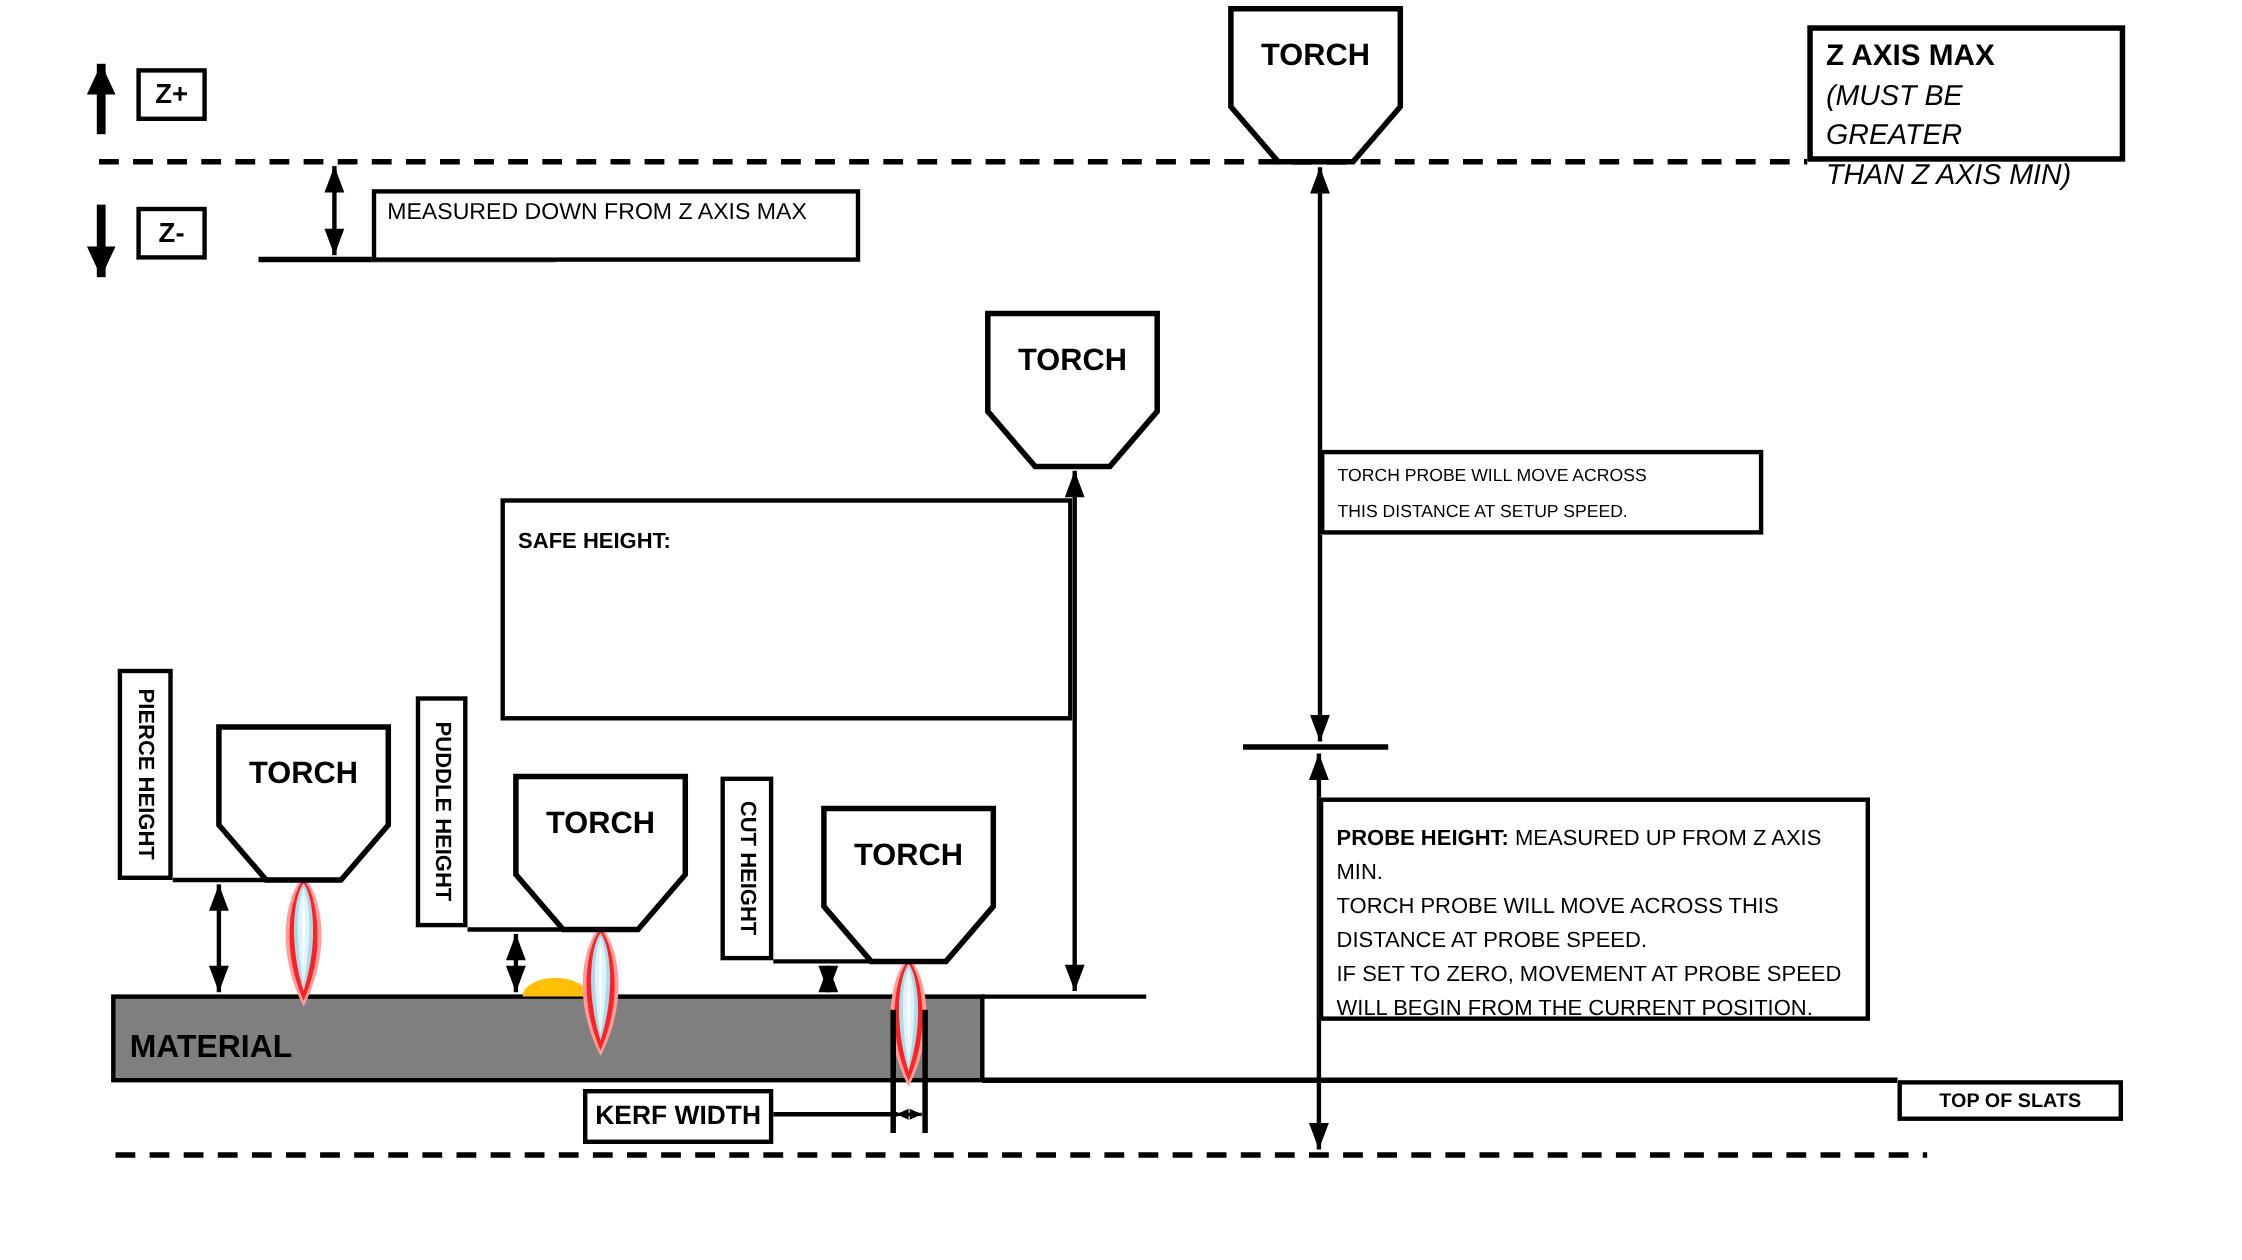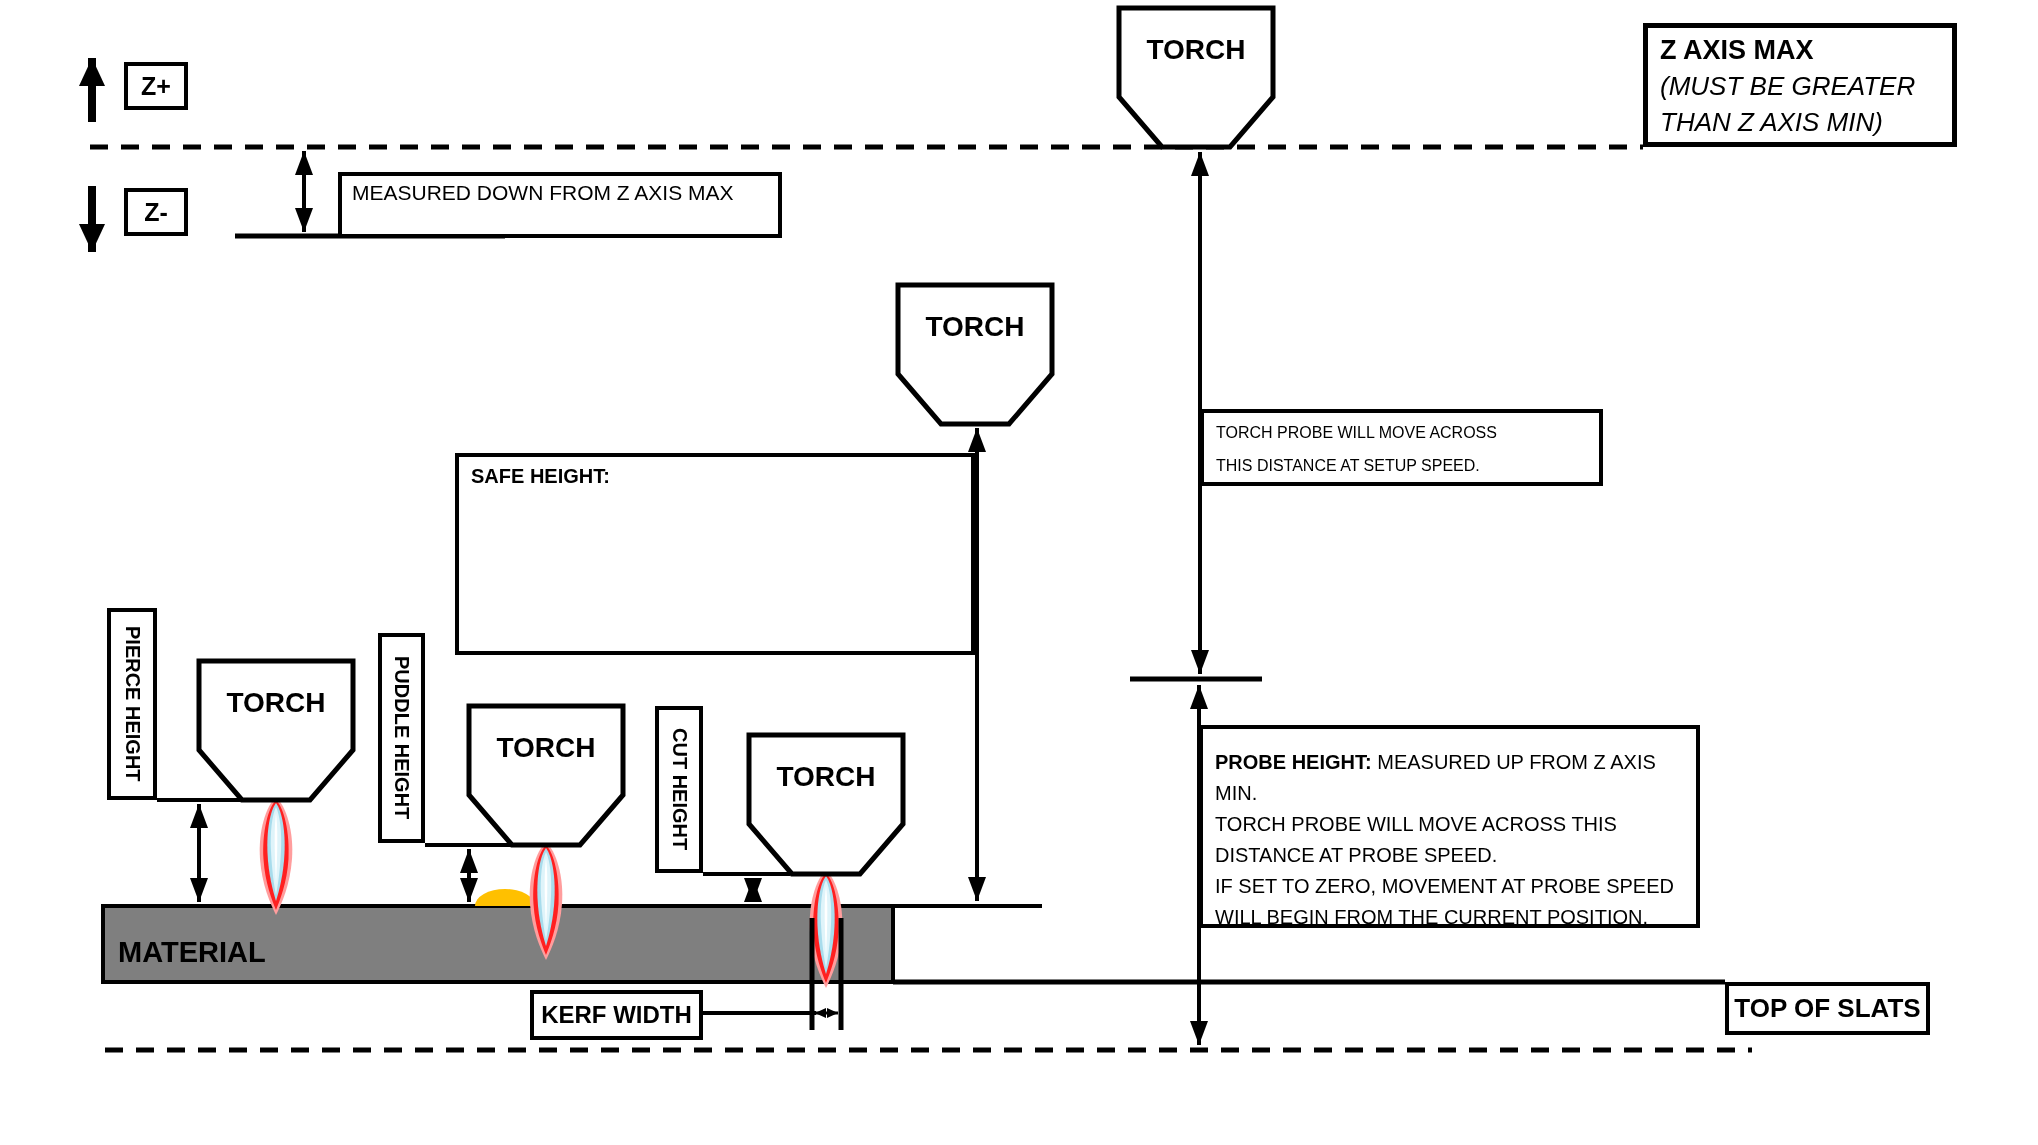--- a/index.html
+++ b/index.html
@@ -12,34 +12,34 @@
   .bold{font-weight:bold;}
   .pre{white-space:pre-line;}
   .vtext{writing-mode:vertical-rl;text-orientation:mixed;font-weight:bold;
          display:flex;align-items:center;justify-content:center;}
   .torch-lbl{font-size:28px;font-weight:bold;text-align:center;background:transparent;}
   
   #z-plus-box,#z-minus-box{left:124px;width:64px;height:48px;font-size:25px;font-weight:bold;}
   #z-plus-box{top:62px;} #z-minus-box{top:188px;}
   #max-offset-box{left:338px;top:172px;width:444px;height:66px;font-size:21px;
                   line-height:29px;padding:2px 10px;}
-  #z-axis-max-box{left:1643px;top:23px;width:314px;height:124px;border-width:5px;
+  #z-axis-max-box{left:1643px;top:23px;width:289px;height:124px;border-width:5px;
                   font-size:26px;line-height:36px;padding:4px 12px;}
   #z-axis-max-box .ttl{font-size:27px;}
   #safe-height-box{left:455px;top:453px;width:520px;height:202px;font-size:20px;
-                   line-height:31px;padding:4px 12px;}
+                   line-height:31px;padding:20px 12px;}
   #torch-probe-box{left:1200px;top:409px;width:403px;height:77px;font-size:16px;
                    line-height:33px;padding:3px 12px;}
   #probe-height-box{left:1199px;top:725px;width:501px;height:203px;font-size:20px;
                     line-height:31px;padding:18px 12px;}
   #pierce-height-box{left:107px;top:608px;width:50px;height:192px;font-size:20px;}
   #puddle-height-box{left:378px;top:633px;width:47px;height:210px;font-size:20px;}
   #cut-height-box{left:655px;top:706px;width:48px;height:167px;font-size:20px;}
   #kerf-width-box{left:530px;top:990px;width:173px;height:50px;font-size:24px;font-weight:bold;}
-  #top-of-slats-box{left:1725px;top:982px;width:205px;height:53px;font-size:26px;font-weight:bold;}
+  #top-of-slats-box{left:1725px;top:982px;width:205px;height:37px;font-size:18px;font-weight:bold;}
   #z-axis-min-box{left:1752px;top:1049px;width:178px;height:57px;font-size:25px;font-weight:bold;}
   #material-lbl{left:118px;top:936px;font-size:29px;font-weight:bold;}
   .t1{left:1119px;top:28px;} .t2{left:898px;top:305px;} .t3{left:199px;top:681px;}
   .t4{left:469px;top:726px;} .t5{left:749px;top:755px;}
   .torch-lbl{width:154px;height:44px;line-height:44px;}
 </style>
 </head>
 <body>
 
 <div id="canvas">

